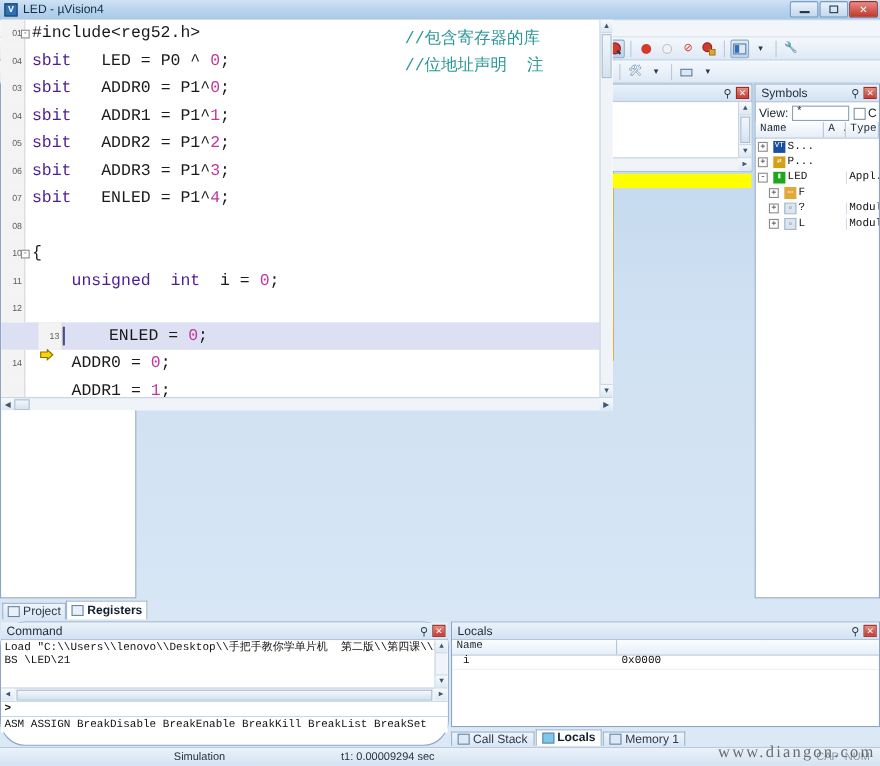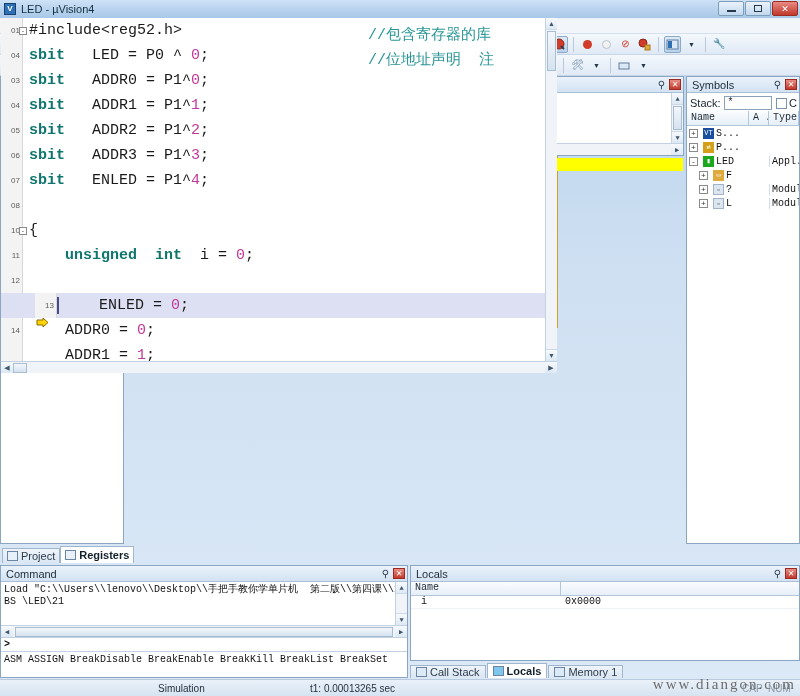--- a/index.html
+++ b/index.html
@@ -165,34 +165,34 @@
     font-family:"Liberation Sans",sans-serif; font-size:8px; color:#5d5d5d;
     display:flex; align-items:center; justify-content:flex-end; padding-right:2px; position:relative;
   }
   .gutter .fold{ position:absolute; right:-5px; top:9px; width:8px;height:8px;border:1px solid #8a8a8a;background:#fff;
     font-size:7px;line-height:6px;text-align:center;color:#333;}
   .marker { position:absolute; left:1px; top:6px; width:13px; height:13px; }
   .marker svg{display:block;}
   .codecell { flex:1; position:relative; font-family:"Liberation Mono",monospace; font-size:15px; color:#1a1a1a;
     padding-left:6px; display:flex; align-items:center; }
   .eline.cur .codecell{ border-left:2px solid #4a4a8a; padding-left:4px;}
-  .kw { color:#0f766e; font-weight:bold;text-align:center; }
+  .kw { color:#4c1d95; font-weight:normal;text-align:center; }
   .num { color:#c2389a; }
   .cmtcol { position:absolute; left:345px; top:0; height:25px; display:flex; align-items:center;
     font-family:"Liberation Mono",monospace; font-size:15px; color:#2a9696; white-space:pre;}
 
   
   .lefttabs { position:absolute; left:2px; top:546px; width:120px; height:17px; display:flex; align-items:flex-end; }
   .ltab { height:15px; display:flex; align-items:center; gap:3px; padding:0 4px; font-size:11px;
     border:1px solid #9fb6cd; border-bottom:none; background:linear-gradient(180deg,#eef4fb,#dae6f3); color:#2b3b4b;}
   .ltab.active { height:17px; background:#fff; font-weight:bold; color:#12202c; }
   .ltab .lic{width:11px;height:10px;border:1px solid #6b86a2;background:#e8f0f9;display:inline-block;}
 
   
-  #command { left:0; top:565px; width:408px; height:113px; }
+  #command { left:0; top:565px; width:408px; height:113px;border-radius:23px; }
   .cmdout { height:55px; background:#fff; position:relative; font-family:"Liberation Mono",monospace; font-size:10px;
     color:#111; padding:2px 0 0 3px; overflow:hidden;}
   .cmdout .cl{ height:12px; line-height:12px; white-space:pre; padding-right:14px;}
   .cmdinput { height:15px; background:#fff; border-top:1px solid #c3d2e2; border-bottom:1px solid #c3d2e2;
     font-family:"Liberation Mono",monospace; font-size:10px; display:flex; align-items:center; padding-left:3px; color:#111;}
   .cmdhints { height:14px; background:#fff; font-family:"Liberation Mono",monospace; font-size:10px;
     color:#111; display:flex; align-items:center; padding-left:3px; white-space:nowrap; overflow:hidden;}
 
   
   #locals { left:410px; top:565px; width:390px; height:96px; }
@@ -650,21 +650,21 @@
 
   <div class="panel" id="symbols">
     <div class="phead">
       <span class="ptitle">Symbols</span>
       <span class="pbtns">
         <span class="pinbtn">⚲</span>
         <span class="pxbtn">✕</span>
       </span>
     </div>
     <div class="maskrow">
-      <span>Stack:</span>
+      <span>View:</span>
       <span class="minput">*</span>
       <span class="mcb"></span>
       <span style="margin-left:2px;">C</span>
     </div>
     <div class="colhead">
       <div class="ch" style="width:62px;">Name</div>
       <div class="ch" style="width:20px;">A ...</div>
       <div class="ch" style="flex:1;">Type</div>
     </div>
     <div class="symbody">
@@ -898,20 +898,20 @@
     </div>
     <div class="btab">
       <span class="bic"></span>
       <span>Memory 1</span>
     </div>
   </div>
 
   <div class="statusbar">
     <div class="sgrip"></div>
     <div class="s1">Simulation</div>
-    <div class="s2">t1: 0.00013265 sec</div>
+    <div class="s2">t1: 0.00009294 sec</div>
     <div class="s3">CAP</div>
     <div class="s4">NUM</div>
   </div>
 
   <div class="watermark">www.diangon.com</div>
 
 </div>
 
 </body></html>

